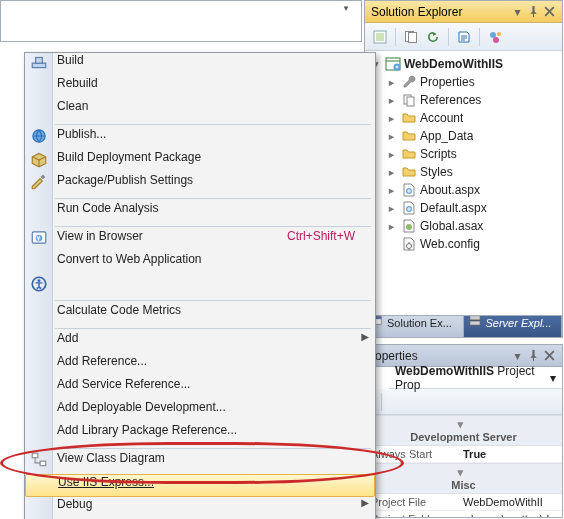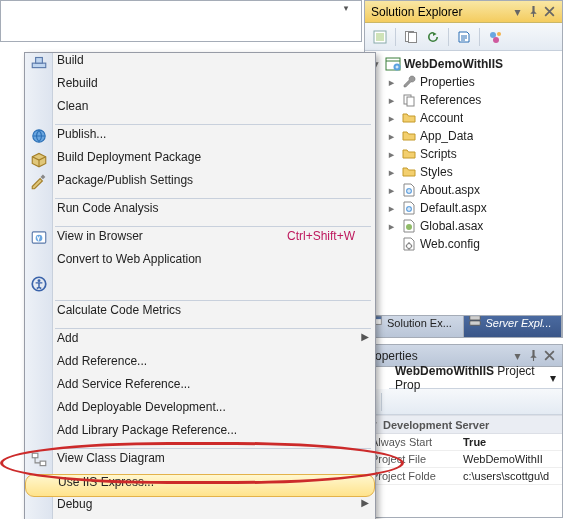--- a/index.html
+++ b/index.html
@@ -124,21 +124,21 @@
     border-bottom:1px solid #cbd3de;
   }
   .prop-body { font-size:11px; }
   .prop-cat {
     background:#eaedf3;
     padding:2px 6px;
     color:#555;
     border-bottom:1px solid #dcdfe6;
     border-top:1px solid #dcdfe6;
     font-weight:bold;
-    display:flex; align-items:center;
+    display:flex; align-items:center;flex-direction:column;
   }
   .prop-row { display:flex; padding:2px 6px; border-bottom:1px solid #eee;}
   .prop-key { flex: 0 0 92px; color:#555; }
   .prop-val { flex:1; font-weight:bold; white-space:nowrap; overflow:hidden; }
 
   
   .context-menu {
     position:absolute;
     left: 24px; top: 52px;
     width: 352px;
@@ -154,21 +154,22 @@
   }
   .menu-item {
     position:relative;
     display:flex; 
     height:23px;
     padding: 0 20px 0 32px;
   }
   .menu-item.highlight {
     background: linear-gradient(#fff7cf,#ffe38c);
     border:1px solid #e3b24a;
-    border-radius:9px;
+    border-radius:2px;
+    text-decoration:underline;
   }
   .menu-item .icon { position:absolute; left:5px; width:18px; height:18px; display:flex; align-items:center; justify-content:center;}
   .menu-sep {
     margin: 2px 4px 2px 30px;
     height:1px; background:#c8d0dc;
   }
   .menu-item .shortcut { margin-left:auto; color:#be185d; }
   .menu-item .submenu-arrow { position:absolute; right:6px; color:#555; font-size:10px;}
 
   
@@ -420,20 +421,24 @@
   </div>
   <div class="prop-body">
     <div class="prop-cat">
       <span style="width:12px;color:#888;">▾</span>
       <span>Development Server</span>
     </div>
     <div class="prop-row">
       <div class="prop-key">Always Start</div>
       <div class="prop-val">True</div>
     </div>
+    <div class="prop-cat">
+      <span style="width:12px;color:#888;">▾</span>
+      <span>Misc</span>
+    </div>
     <div class="prop-row">
       <div class="prop-key">Project File</div>
       <div class="prop-val" style="font-weight:normal">WebDemoWithII</div>
     </div>
     <div class="prop-row">
       <div class="prop-key">Project Folde</div>
       <div class="prop-val" style="font-weight:normal">c:\users\scottgu\d</div>
     </div>
   </div>
 </div>

